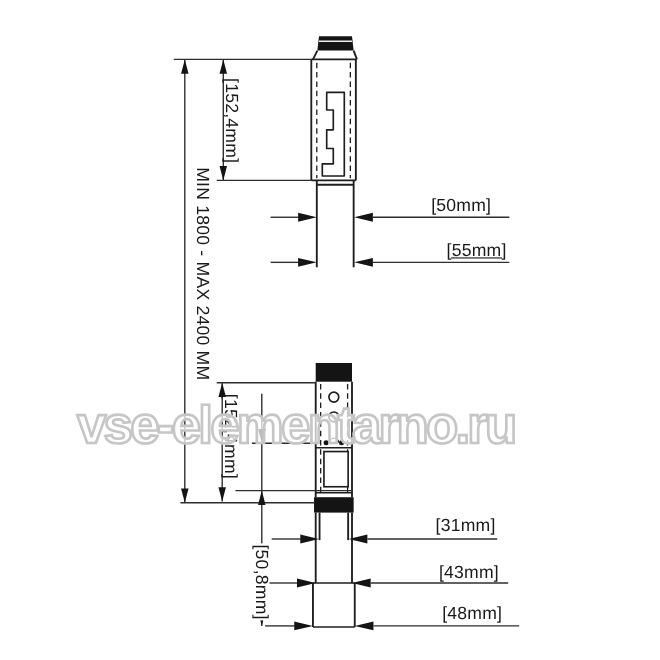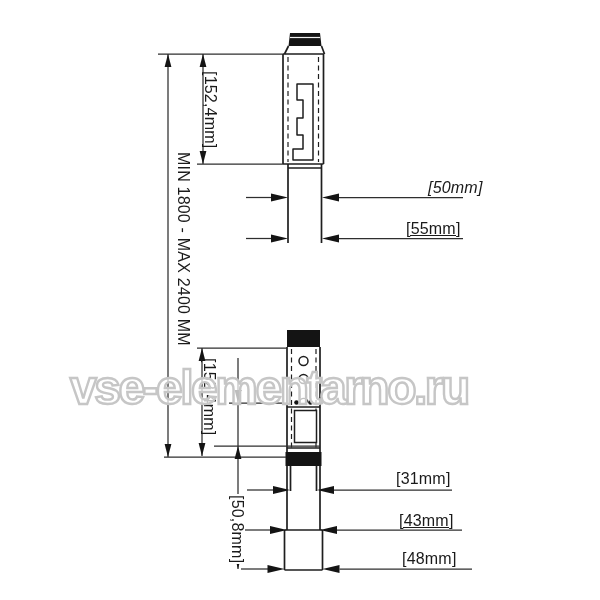--- a/index.html
+++ b/index.html
@@ -153,28 +153,28 @@
         <line x1="339.5" y1="569" x2="472" y2="569"></line>
         <polygon points="322.5,569 339.5,565 339.5,573" stroke="none"></polygon>
       </g>
     </g>
   </svg>
 
   <div class="dim-label vertical" style="left:174px;top:152px;">MIN 1800 - MAX 2400 MM</div>
 
   <div class="dim-label vertical" style="left:201px;top:71px;">[152,4mm]</div>
 
-  <div class="dim-label" style="left:428px;top:180px;font-style:italic;">[50mm]</div>
+  <div class="dim-label" style="left:392px;top:180px;">[50mm]</div>
 
   <div class="dim-label" style="left:406px;top:221px;text-decoration:underline;">[55mm]</div>
 
   <div class="dim-label vertical" style="left:200px;top:358px;">[152,4mm]</div>
 
   <div class="dim-label vertical on-line" style="left:228px;top:494px;">[50,8mm]</div>
 
   <div class="dim-label" style="left:396px;top:471px;">[31mm]</div>
 
-  <div class="dim-label" style="left:399px;top:513px;text-decoration:underline;">[43mm]</div>
+  <div class="dim-label" style="left:399px;top:513px;">[43mm]</div>
 
   <div class="dim-label" style="left:402px;top:551px;text-align:center;">[48mm]</div>
 
   <div id="watermark">vse-elementarno.ru</div>
 </div>
 
 </body></html>

